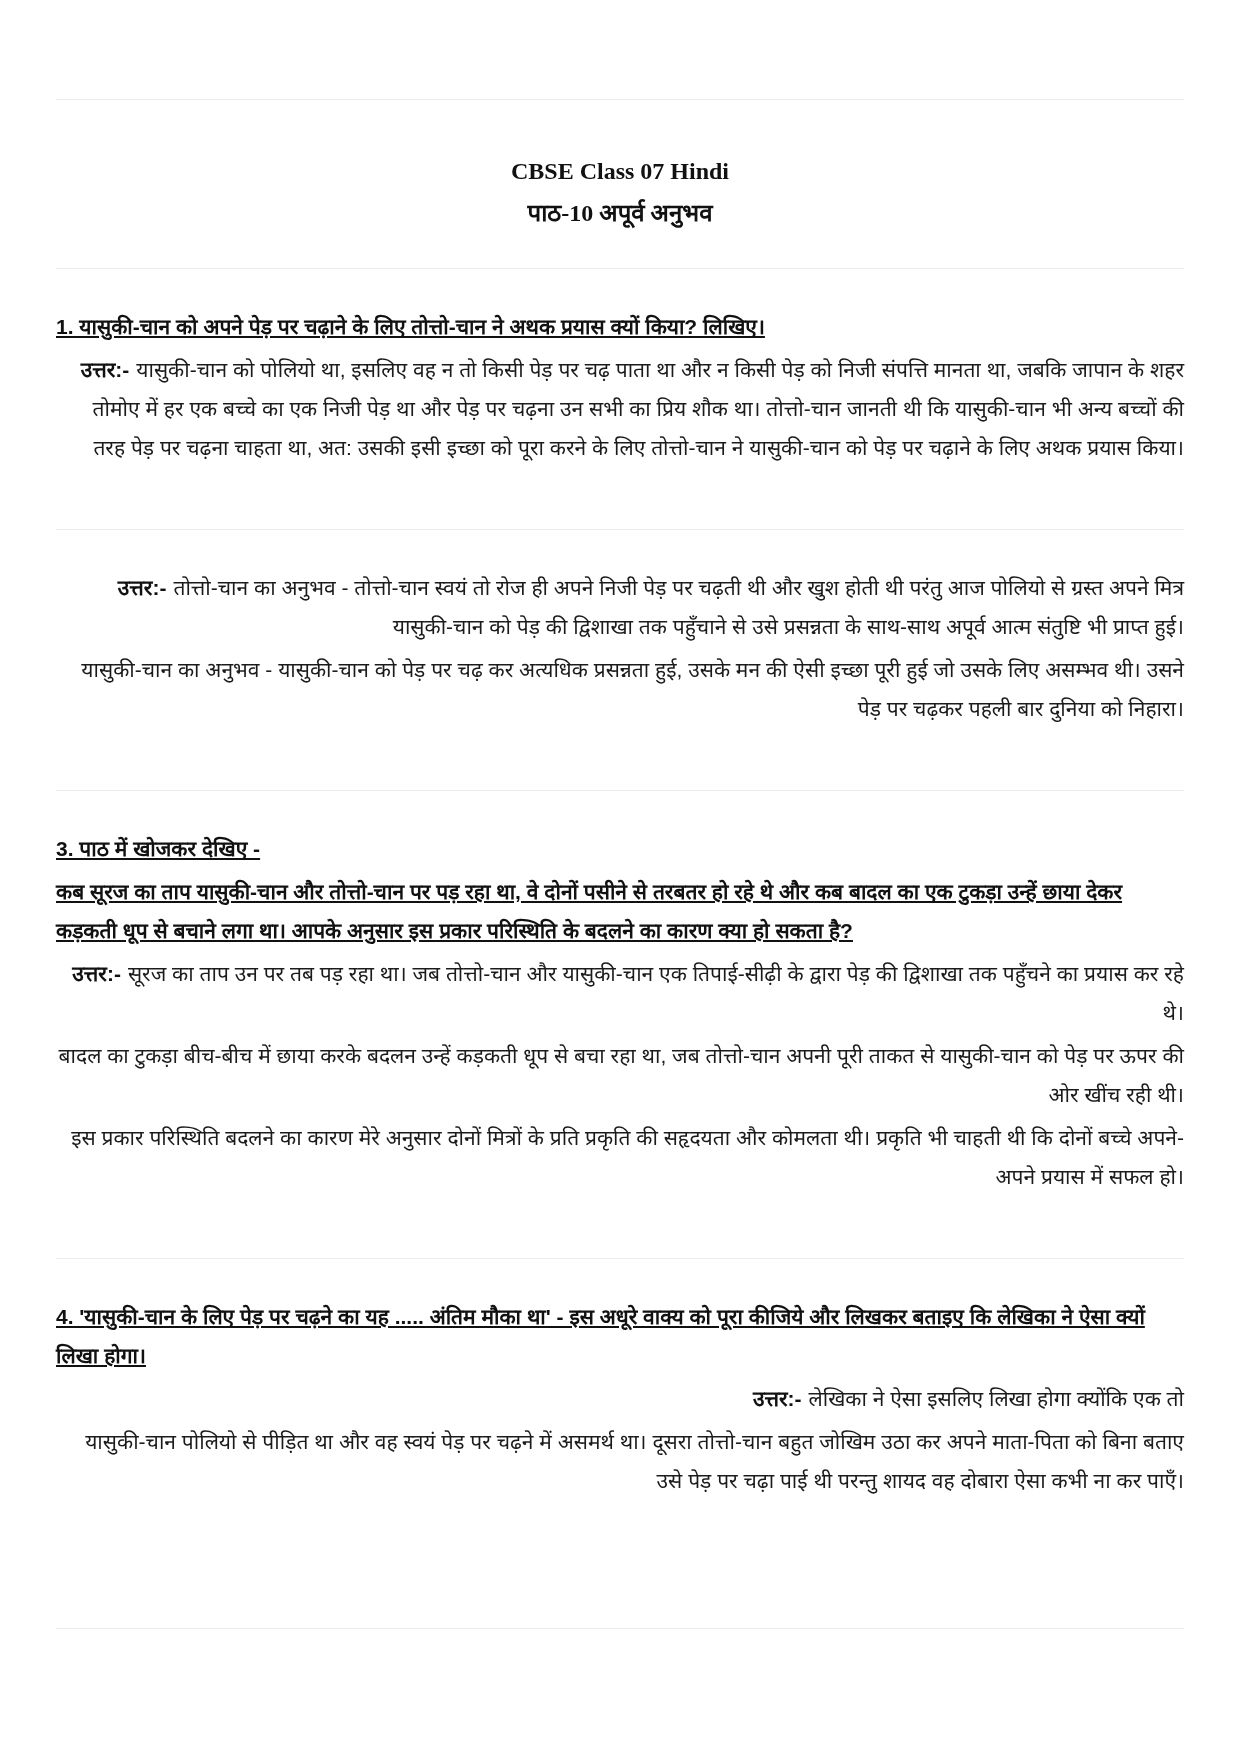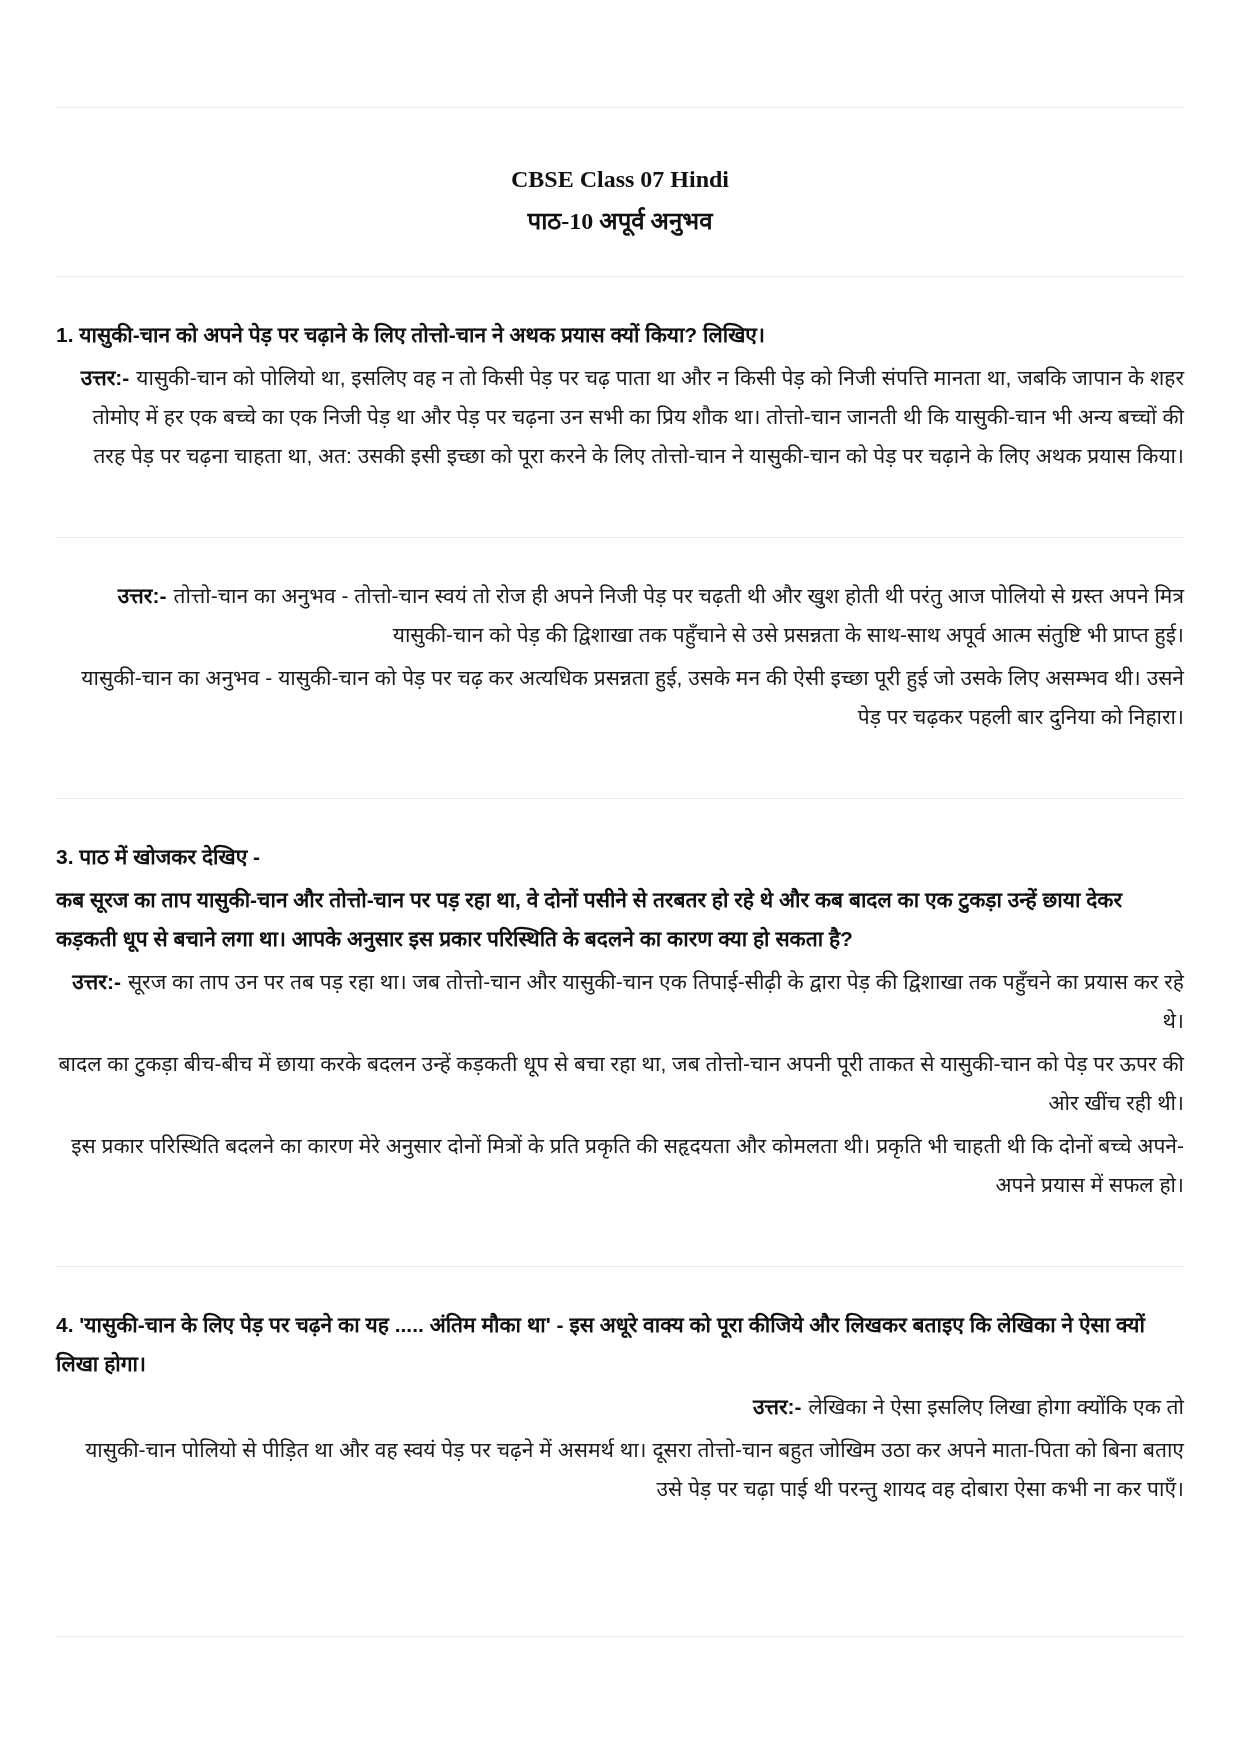--- a/index.html
+++ b/index.html
@@ -8,21 +8,21 @@
     background: #ffffff;
   }
   body {
     width: 1240px;
     min-height: 1755px;
     font-family: "Liberation Sans", "DejaVu Sans", sans-serif;
     color: #1b1b1b;
     -webkit-font-smoothing: antialiased;
   }
   .page {
-    padding: 12px 56px;
+    padding: 4px 56px;
     box-sizing: border-box;
     width: 1240px;
   }
   .spacer-top { height: 95px; }
   .rule {
     border: none;
     border-top: 1px solid #ececec;
     height: 0;
     margin: 0;
   }
@@ -38,20 +38,21 @@
   .doc-header p { margin: 0; }
   .qa-section {
     padding: 38px 0 58px;
     font-size: 21px;
     line-height: 39px;
   }
   .qa-section p { margin: 0 0 4px 0; }
   .q {
     font-weight: 700;
     color: #111111;
+    text-decoration: underline;
   }
   .a { color: #1b1b1b; text-align: right; }
   .alabel {
     font-weight: 700;
     color: #111111;
     margin-right: 7px;
   }
   .spacer-bottom { height: 66px; }
 </style>
 </head>

